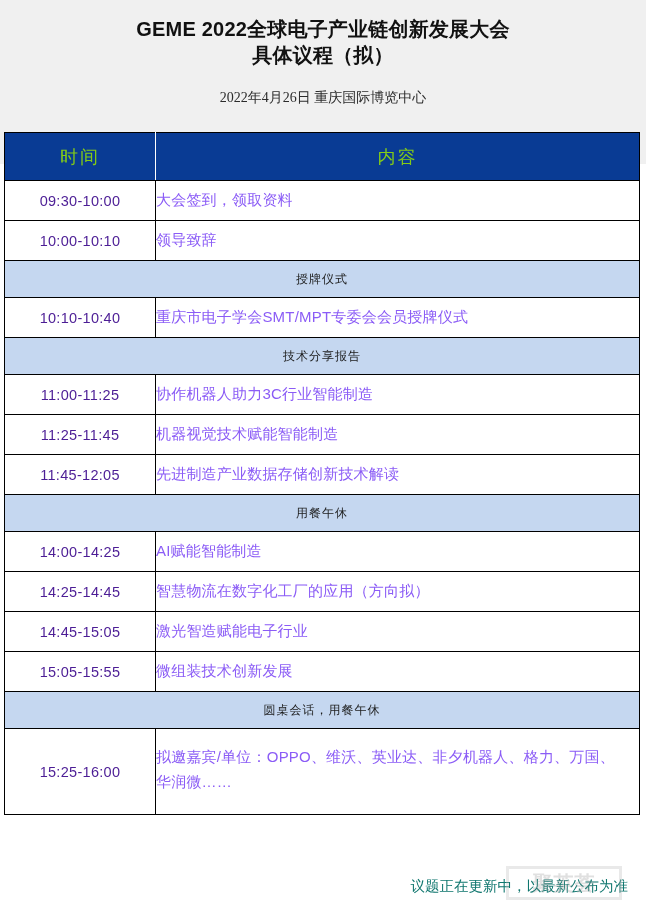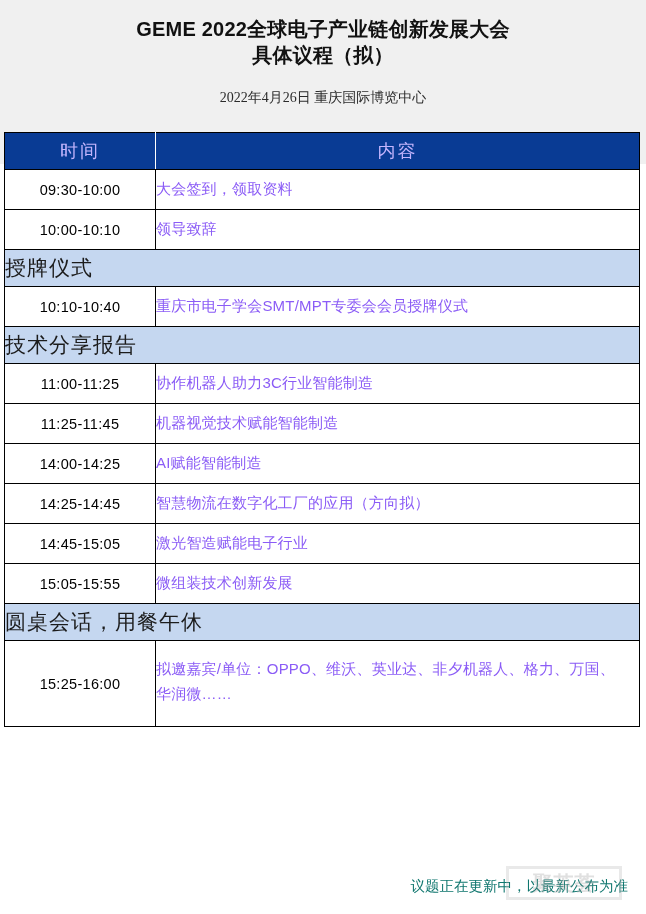--- a/index.html
+++ b/index.html
@@ -74,56 +74,56 @@
     padding: 0;
     vertical-align: middle;
   }
 
   col.col-time { width: 151px; }
   col.col-content { width: 484px; }
 
   
   .hdr-cell {
     background: #093b94;
-    color: #c4b5fd;
-    height: 37px;
+    color: #84cc16;
+    height: 48px;
     text-align: center;
     font-size: 18px;
     font-weight: normal;
     letter-spacing: 2px;
     border-color: #093b94;
   }
   .hdr-cell.sep-right { border-right: 1px solid #ffffff; }
 
   
   .time-cell {
     height: 40px;
     text-align: center;
     font-size: 14.5px;
-    color: #000000;
+    color: #4c1d95;
     font-family: "Liberation Sans", "DejaVu Sans", sans-serif;
     letter-spacing: 0.3px;
     white-space: nowrap;
   }
 
   .content-cell {
     height: 40px;
     padding-left: 28px;
     text-align: left;
     font-size: 15px;
     color: #8b5cf6;
     letter-spacing: 0.2px;
   }
 
   
   .section-cell {
     background: #c5d7f0;
     height: 37px;
-    text-align: left;
-    font-size: 21px;
+    text-align: center;
+    font-size: 12px;
     color: #1c1c1c;
     letter-spacing: 1px;
   }
 
   
   .time-cell.tall { height: 86px; }
   .content-cell.tall {
     height: 86px;
     padding-top: 7px;
     padding-bottom: 10px;
@@ -218,20 +218,27 @@
         </tr>
         <tr>
           <td class="time-cell">11:00-11:25</td>
           <td class="content-cell">协作机器人助力3C行业智能制造</td>
         </tr>
         <tr>
           <td class="time-cell">11:25-11:45</td>
           <td class="content-cell">机器视觉技术赋能智能制造</td>
         </tr>
         <tr>
+          <td class="time-cell">11:45-12:05</td>
+          <td class="content-cell">先进制造产业数据存储创新技术解读</td>
+        </tr>
+        <tr>
+          <td class="section-cell" colspan="2">用餐午休</td>
+        </tr>
+        <tr>
           <td class="time-cell">14:00-14:25</td>
           <td class="content-cell">AI赋能智能制造</td>
         </tr>
         <tr>
           <td class="time-cell">14:25-14:45</td>
           <td class="content-cell">智慧物流在数字化工厂的应用（方向拟）</td>
         </tr>
         <tr>
           <td class="time-cell">14:45-15:05</td>
           <td class="content-cell">激光智造赋能电子行业</td>

